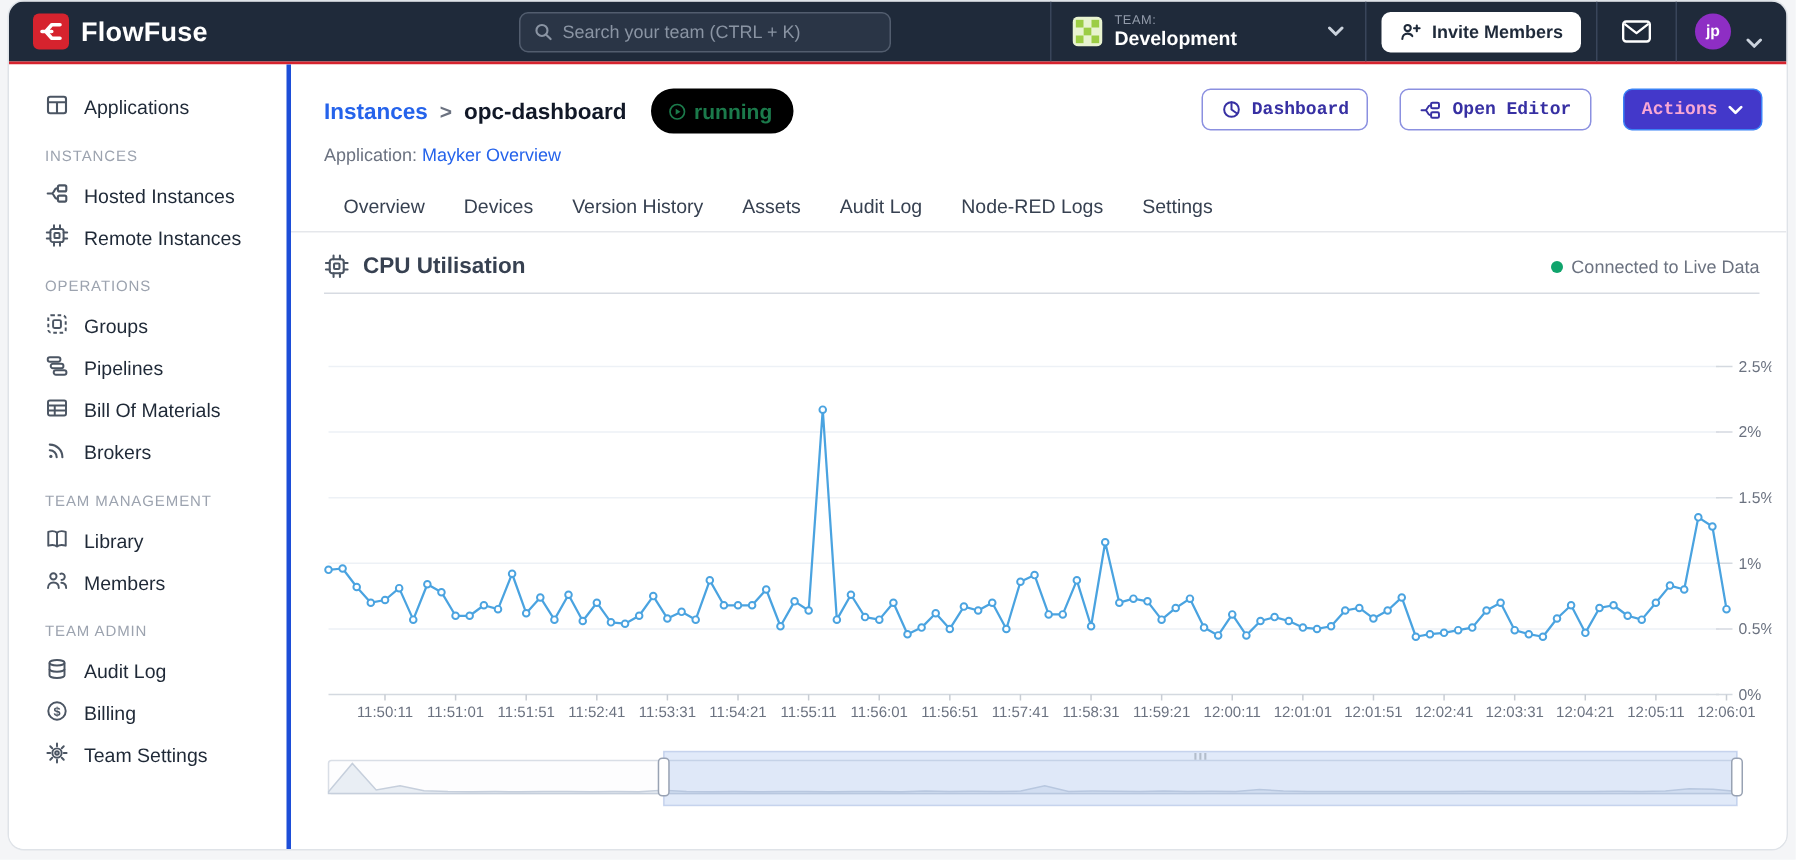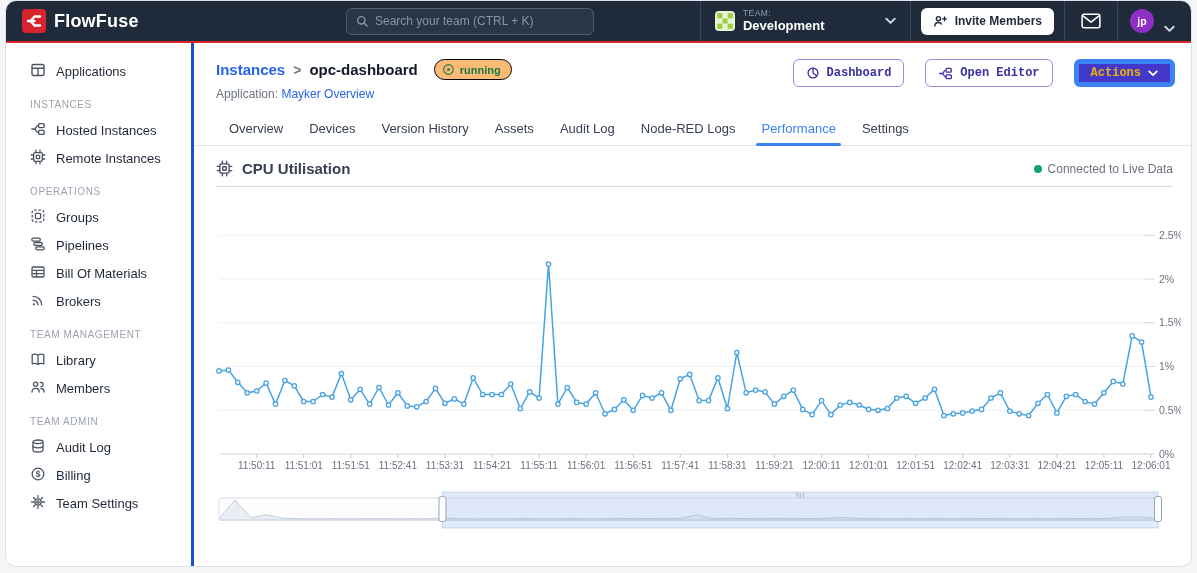--- a/index.html
+++ b/index.html
@@ -40,29 +40,29 @@
   .side-item .ic { color:#4b5563; flex:0 0 auto; }
 
   .main { flex:1; min-width:0; display:flex; flex-direction:column; }
 
   
   .page-head { display:flex; align-items:flex-start; padding:16px 16px 0 22px; }
   .breadcrumb { display:flex; align-items:center; gap:8px; }
   .crumb-link { color:#2563eb; font-size:15px; font-weight:700; text-decoration:none; cursor:pointer; }
   .crumb-sep { color:#6b7280; font-size:14px; font-weight:600; }
   .crumb-current { color:#111827; font-size:15px; font-weight:700; }
-  .status-badge { display:flex; align-items:center; gap:5px; background:#fdba74; border:1px solid #000000; color:#1b7a4b;
-                  font-size:11px; font-weight:600; border-radius:999px; padding:3px 10px 3px 7px; margin-left:8px; }
+  .status-badge { display:flex; align-items:center; gap:5px; background:#000000; border:4px solid #000000; color:#1b7a4b;
+                  font-size:14px; font-weight:600; border-radius:999px; padding:3px 10px 3px 7px; margin-left:8px; }
   .app-line { margin-top:7px; font-size:12px; color:#6b7280; }
   .app-line a { color:#2563eb; text-decoration:none; cursor:pointer; }
   .head-actions { margin-left:auto; display:flex; gap:21px;font-family:Liberation Mono, monospace; }
   .btn { height:28px; border-radius:6px; display:flex; align-items:center; gap:7px; padding:0 12px; font-size:12px; font-weight:700;
          cursor:pointer; font-family:inherit; }
   .btn-outline { background:#fff; border:1px solid #8b90e0; color:#3730a3; }
-  .btn-primary { background:#4338ca; border:5px solid #3b82f6; color:#eab308; }
+  .btn-primary { background:#4338ca; border:1px solid #3b82f6; color:#f9a8d4; }
 
   
   .tabs { display:flex; margin-top:14px; padding-left:22px; border-bottom:1px solid #e5e7eb; gap:0; }
   .tab { font-size:13px; color:#374151; padding:6px 13px 9px; cursor:pointer; position:relative; }
   .tab.active { color:#3b82f6; font-weight:500; }
   .tab.active::after { content:""; position:absolute; left:8px; right:8px; bottom:-1px; height:3px; background:#3b82f6; border-radius:3px; }
 
   
   .chart-head { display:flex; align-items:center; margin:14px 18px 0 22px; padding-bottom:9px; border-bottom:1px solid #d7dbe2; }
   .chart-title-wrap { display:flex; align-items:center; gap:9px; }
@@ -312,21 +312,20 @@
         </div>
       </div>
 
       <div class="tabs">
         <span class="tab">Overview</span>
         <span class="tab">Devices</span>
         <span class="tab">Version History</span>
         <span class="tab">Assets</span>
         <span class="tab">Audit Log</span>
         <span class="tab">Node-RED Logs</span>
-        <span class="tab active">Performance</span>
         <span class="tab">Settings</span>
       </div>
 
       <section>
         <div class="chart-head">
           <div class="chart-title-wrap">
             <span class="ic" style="display:flex;">
               <svg width="17" height="17" viewBox="0 0 16 16" fill="none" stroke="#4b5563" stroke-width="1.3" stroke-linecap="round">
                   <rect x="3.6" y="3.6" width="8.8" height="8.8" rx="1.6"></rect>
                   <rect x="6.3" y="6.3" width="3.4" height="3.4" rx="0.6"></rect>

